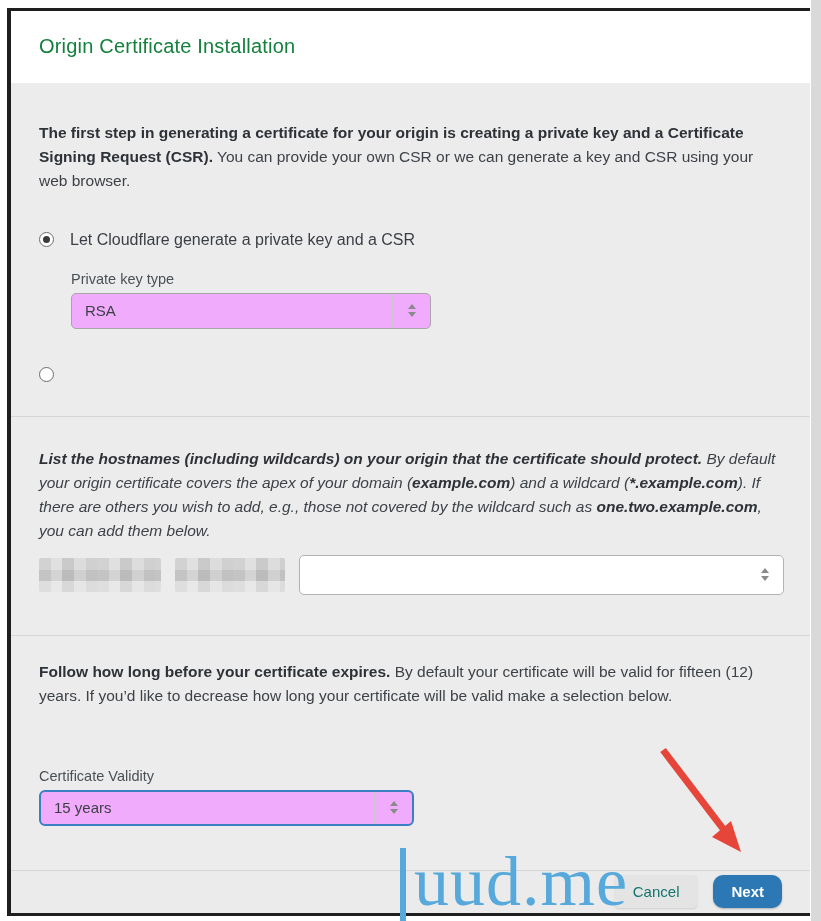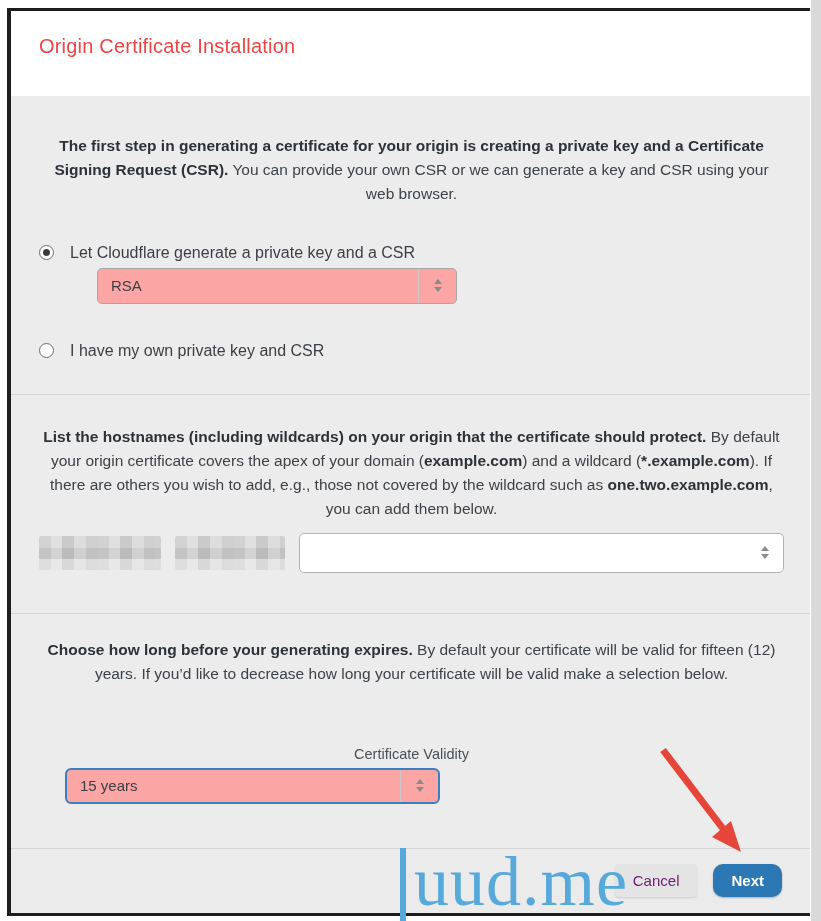--- a/index.html
+++ b/index.html
@@ -21,30 +21,30 @@
     border-bottom:3px solid #1e1e1e;
     background:#ececec;
     display:flex; flex-direction:column;
   }
   .dialog-header {
     background:#ffffff;
     padding:24px 28px 22px 28px;
     height:92px;
   }
   .dialog-title {
-    font-size:20px; color:#ef4444; font-weight:400;
+    font-size:20px; color:#15803d; font-weight:400;
     letter-spacing:0.2px;
   }
   .dialog-subtitle {
     margin-top:9px; font-size:15.5px; color:#4d5257;
   }
   .dialog-body { flex:1; background:#ececec; }
-  .section { padding:0 26px 0 28px;text-align:center; }
+  .section { padding:0 26px 0 28px; }
   .section-1 { padding-top:38px; padding-bottom:34px; }
-  .section-2 { padding-top:30px; padding-bottom:40px; }
+  .section-2 { padding-top:30px; padding-bottom:40px;font-style:italic; }
   .section-3 { padding-top:24px; padding-bottom:44px; }
   .divider { height:0; border-top:1px solid #d6d6d6; margin:0; }
   p.copy {
     font-size:15.5px; line-height:24px; color:#3e4247; max-width:758px;
   }
   p.copy b { color:#2e3237; font-weight:700; }
   .radio-row {
     display:flex; align-items:center; margin-top:38px; cursor:default;
   }
   .radio-circle {
@@ -54,25 +54,24 @@
   }
   .radio-circle.checked::after {
     content:""; width:7px; height:7px; border-radius:50%; background:#3a3a3a;
   }
   .radio-label { font-size:16px; color:#3b3f44; }
   .indent-block { margin-left:32px; }
   .field-label {
     display:block; margin-top:22px; font-size:14.5px; color:#4b5055;
   }
   .select {
-    margin-top:6px; height:36px; background:#fca5a5;
+    margin-top:6px; height:36px; background:#f0abfc;
     border:1px solid #a7a7a7; border-radius:5px;
     display:flex; align-items:stretch; overflow:hidden;
     cursor:pointer;
-    margin-left:26px;
   }
   .select-value {
     flex:1; display:flex; align-items:center; padding-left:13px;
     font-size:15px; color:#3b3f44;
   }
   .select-stepper {
     width:38px; border-left:1px solid #c9c9c9;
     display:flex; flex-direction:column; align-items:center; justify-content:center;
   }
   .tri-up {
@@ -109,21 +108,21 @@
   .dialog-footer {
     height:77px; background:#ebebeb; border-top:1px solid #d6d6d6;
     display:flex; align-items:center; justify-content:flex-end;
     padding-right:28px; gap:16px;
   }
   .btn {
     height:33px; border:none; border-radius:4px; font-size:15px;
     padding:0 18px; cursor:pointer;
     font-family:"Liberation Sans","DejaVu Sans",sans-serif;
   }
-  .btn-cancel { background:#e4e4e4; color:#701a75; box-shadow:0 1px 2px rgba(0,0,0,0.12); }
+  .btn-cancel { background:#e4e4e4; color:#0f766e; box-shadow:0 1px 2px rgba(0,0,0,0.12); }
   .btn-next  { background:#2b78b5; color:#ffffff; font-weight:700; box-shadow:0 1px 2px rgba(0,0,0,0.25);border-radius:10px; }
   .arrow-overlay {
     position:absolute; left:0; top:0; width:821px; height:921px;
     pointer-events:none;
   }
   .watermark {
     position:absolute; left:398px; top:843px; height:78px;
     display:flex; align-items:center; pointer-events:none;
     color:#57a9db;
   }
@@ -152,32 +151,32 @@
 
     <div class="section section-1">
       <p class="copy"><b>The first step in generating a certificate for your origin is creating a private key and a Certificate Signing Request (CSR).</b><span> You can provide your own CSR or we can generate a key and CSR using your web browser.</span></p>
 
       <div class="radio-row">
         <span class="radio-circle checked"></span>
         <span class="radio-label">Let Cloudflare generate a private key and a CSR</span>
       </div>
 
       <div class="indent-block">
+        <label class="field-label">Private key type</label>
         <div class="select pk-select">
           <div class="select-value">RSA</div>
           <div class="select-stepper">
             <span class="tri-up"></span>
             <span class="tri-down"></span>
           </div>
         </div>
       </div>
 
       <div class="radio-row">
         <span class="radio-circle"></span>
-        <span class="radio-label">I have my own private key and CSR</span>
       </div>
     </div>
 
     <div class="divider"></div>
 
     <div class="section section-2">
       <p class="copy"><b>List the hostnames (including wildcards) on your origin that the certificate should protect.</b><span> By default your origin certificate covers the apex of your domain (</span><b>example.com</b><span>) and a wildcard (</span><b>*.example.com</b><span>). If there are others you wish to add, e.g., those not covered by the wildcard such as </span><b>one.two.example.com</b><span>, you can add them below.</span></p>
 
       <div class="hostname-row">
         <div class="redacted-chip chip-1"></div>
@@ -188,21 +187,21 @@
             <span class="tri-up"></span>
             <span class="tri-down"></span>
           </div>
         </div>
       </div>
     </div>
 
     <div class="divider"></div>
 
     <div class="section section-3">
-      <p class="copy"><b>Choose how long before your generating expires.</b><span> By default your certificate will be valid for fifteen (12) years. If you’d like to decrease how long your certificate will be valid make a selection below.</span></p>
+      <p class="copy"><b>Follow how long before your certificate expires.</b><span> By default your certificate will be valid for fifteen (12) years. If you’d like to decrease how long your certificate will be valid make a selection below.</span></p>
 
       <label class="field-label" style="margin-top:60px;">Certificate Validity</label>
       <div class="select validity-select">
         <div class="select-value">15 years</div>
         <div class="select-stepper">
           <span class="tri-up"></span>
           <span class="tri-down"></span>
         </div>
       </div>
     </div>

